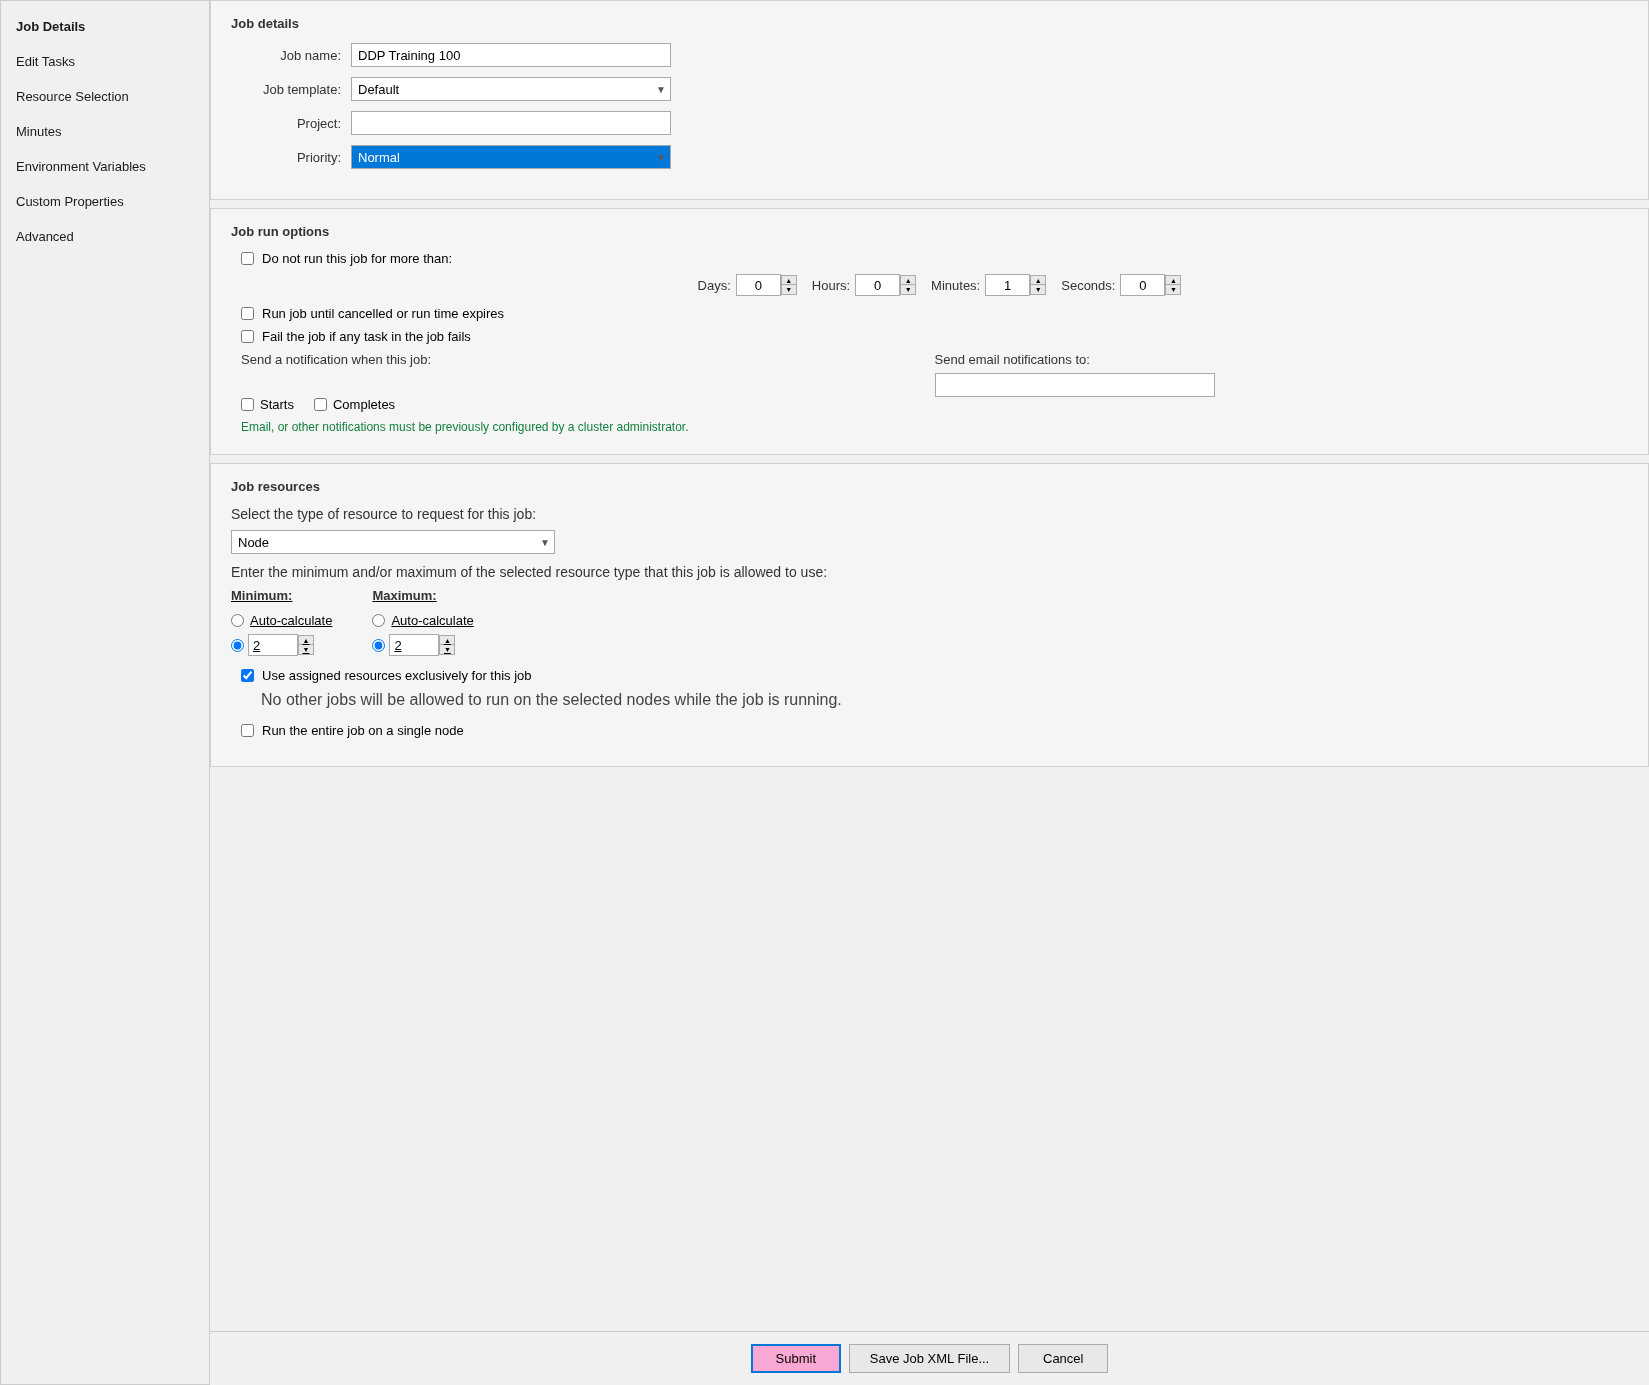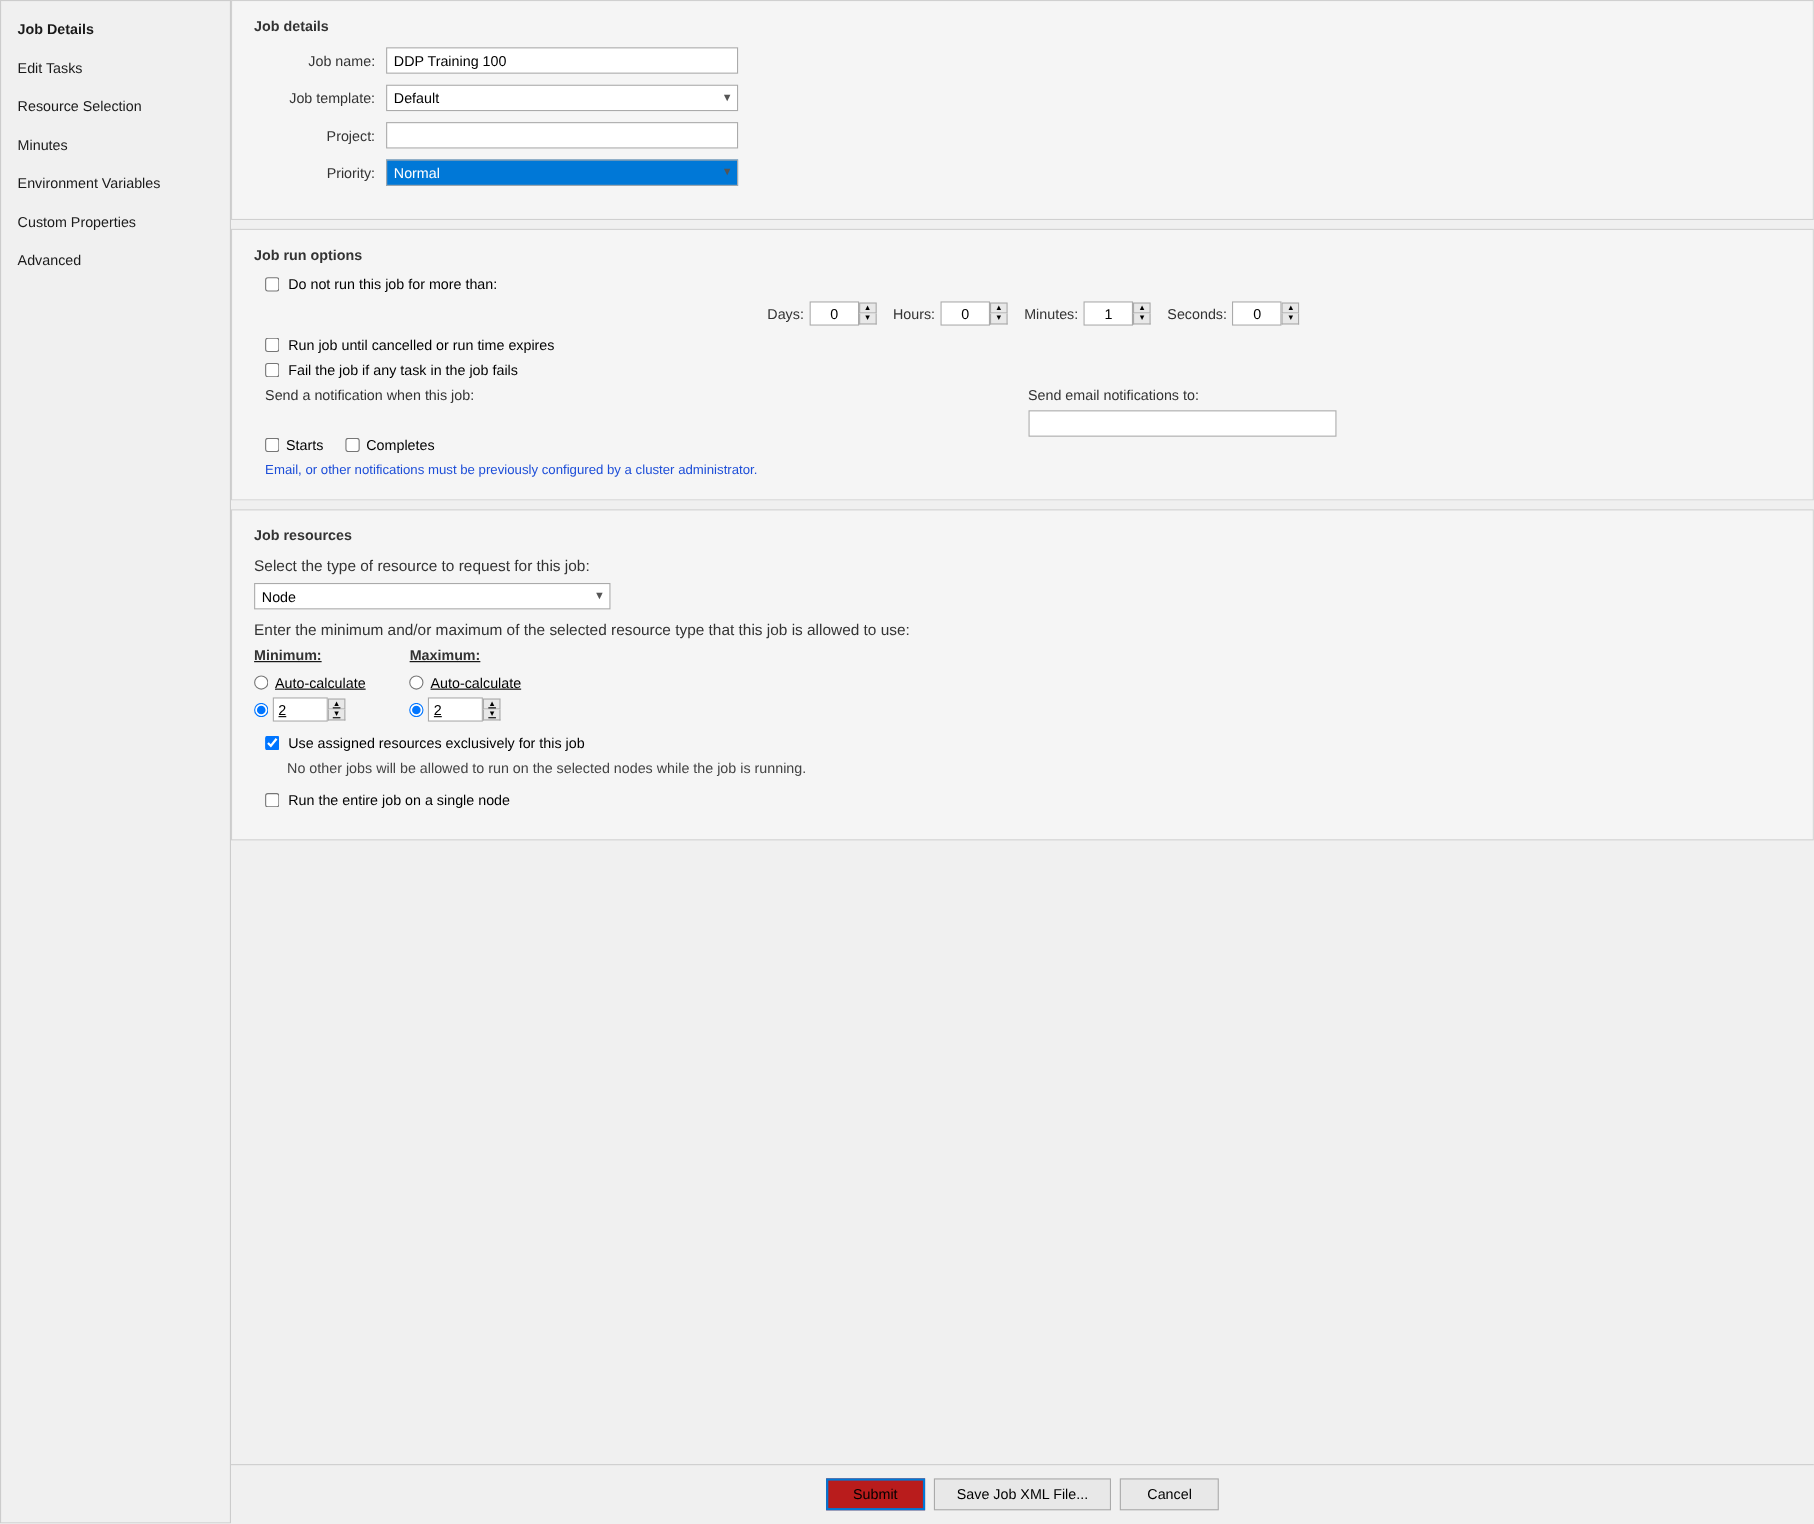--- a/index.html
+++ b/index.html
@@ -28,36 +28,36 @@
     .time-field input { width: 45px; border: 1px solid #aaa; height: 22px; padding: 2px 4px; font-size: 13px; text-align: center; background: white; }
     .spinner-btns { display: flex; flex-direction: column; }
     .spinner-btn { width: 16px; height: 10px; background: #e8e8e8; border: 1px solid #aaa; cursor: pointer; display: flex; align-items: center; justify-content: center; font-size: 7px; line-height: 1; }
     .spinner-btn + .spinner-btn { border-top: none; }
     .notification-row { display: flex; align-items: flex-start; margin-bottom: 8px; padding-left: 10px; }
     .notification-left { flex: 1; }
     .notification-right { flex: 1; }
     .notification-label { margin-bottom: 6px; color: #333; }
     .notif-checks { display: flex; gap: 20px; }
     .notif-check { display: flex; align-items: center; gap: 6px; margin-top: 24px; }
-    .email-note { font-size: 12px; color: #1d4ed8; padding-left: 10px; margin-top: 6px; }
+    .email-note { font-size: 12px; color: #15803d; padding-left: 10px; margin-top: 6px; }
     .email-input { width: 280px; border: 1px solid #aaa; background: white; padding: 3px 6px; height: 24px; font-size: 13px; }
     .resource-type-select { width: 324px; }
     .resource-desc { color: #333; margin: 8px 0; font-size: 14px; }
     .min-max-row { display: flex; gap: 40px; margin-top: 8px; }
     .min-section, .max-section { display: flex; flex-direction: column; gap: 6px; text-decoration: underline; }
     .min-max-label { font-weight: 600; color: #333; margin-bottom: 4px; }
     .radio-row { display: flex; align-items: center; gap: 6px; }
     .radio-value-row { display: flex; align-items: center; gap: 4px; }
     .spinner-input-row { display: flex; align-items: center; }
     .spinner-input { width: 50px; border: 1px solid #aaa; height: 22px; padding: 2px 4px; font-size: 13px; text-align: left; background: white; }
     .exclusive-checkbox { margin-top: 12px; }
-    .exclusive-note { padding-left: 30px; color: #444; font-size: 13px; margin-top: 3px; }
+    .exclusive-note { padding-left: 30px; color: #444; font-size: 16px; margin-top: 3px; }
     .bottom-bar { background: #f0f0f0; border-top: 1px solid #ccc; padding: 12px 20px; display: flex; justify-content: center; gap: 8px; margin-top: auto; }
     .btn { padding: 5px 20px; font-size: 13px; border: 1px solid #aaa; background: #e8e8e8; cursor: pointer; min-width: 90px; }
-    .btn-submit { background: #b91c1c; border: 2px solid #0078d7; color: #000; }
+    .btn-submit { background: #f9a8d4; border: 2px solid #0078d7; color: #000; }
     .content-scroll { flex: 1; overflow-y: auto; display: flex; flex-direction: column; gap: 0; }
     .section-gap { height: 8px; background: #f0f0f0; }
   </style>
 </head>
 <body>
 
 <div class="main-container">
 
   <div class="sidebar">
     <div class="sidebar-item active">

